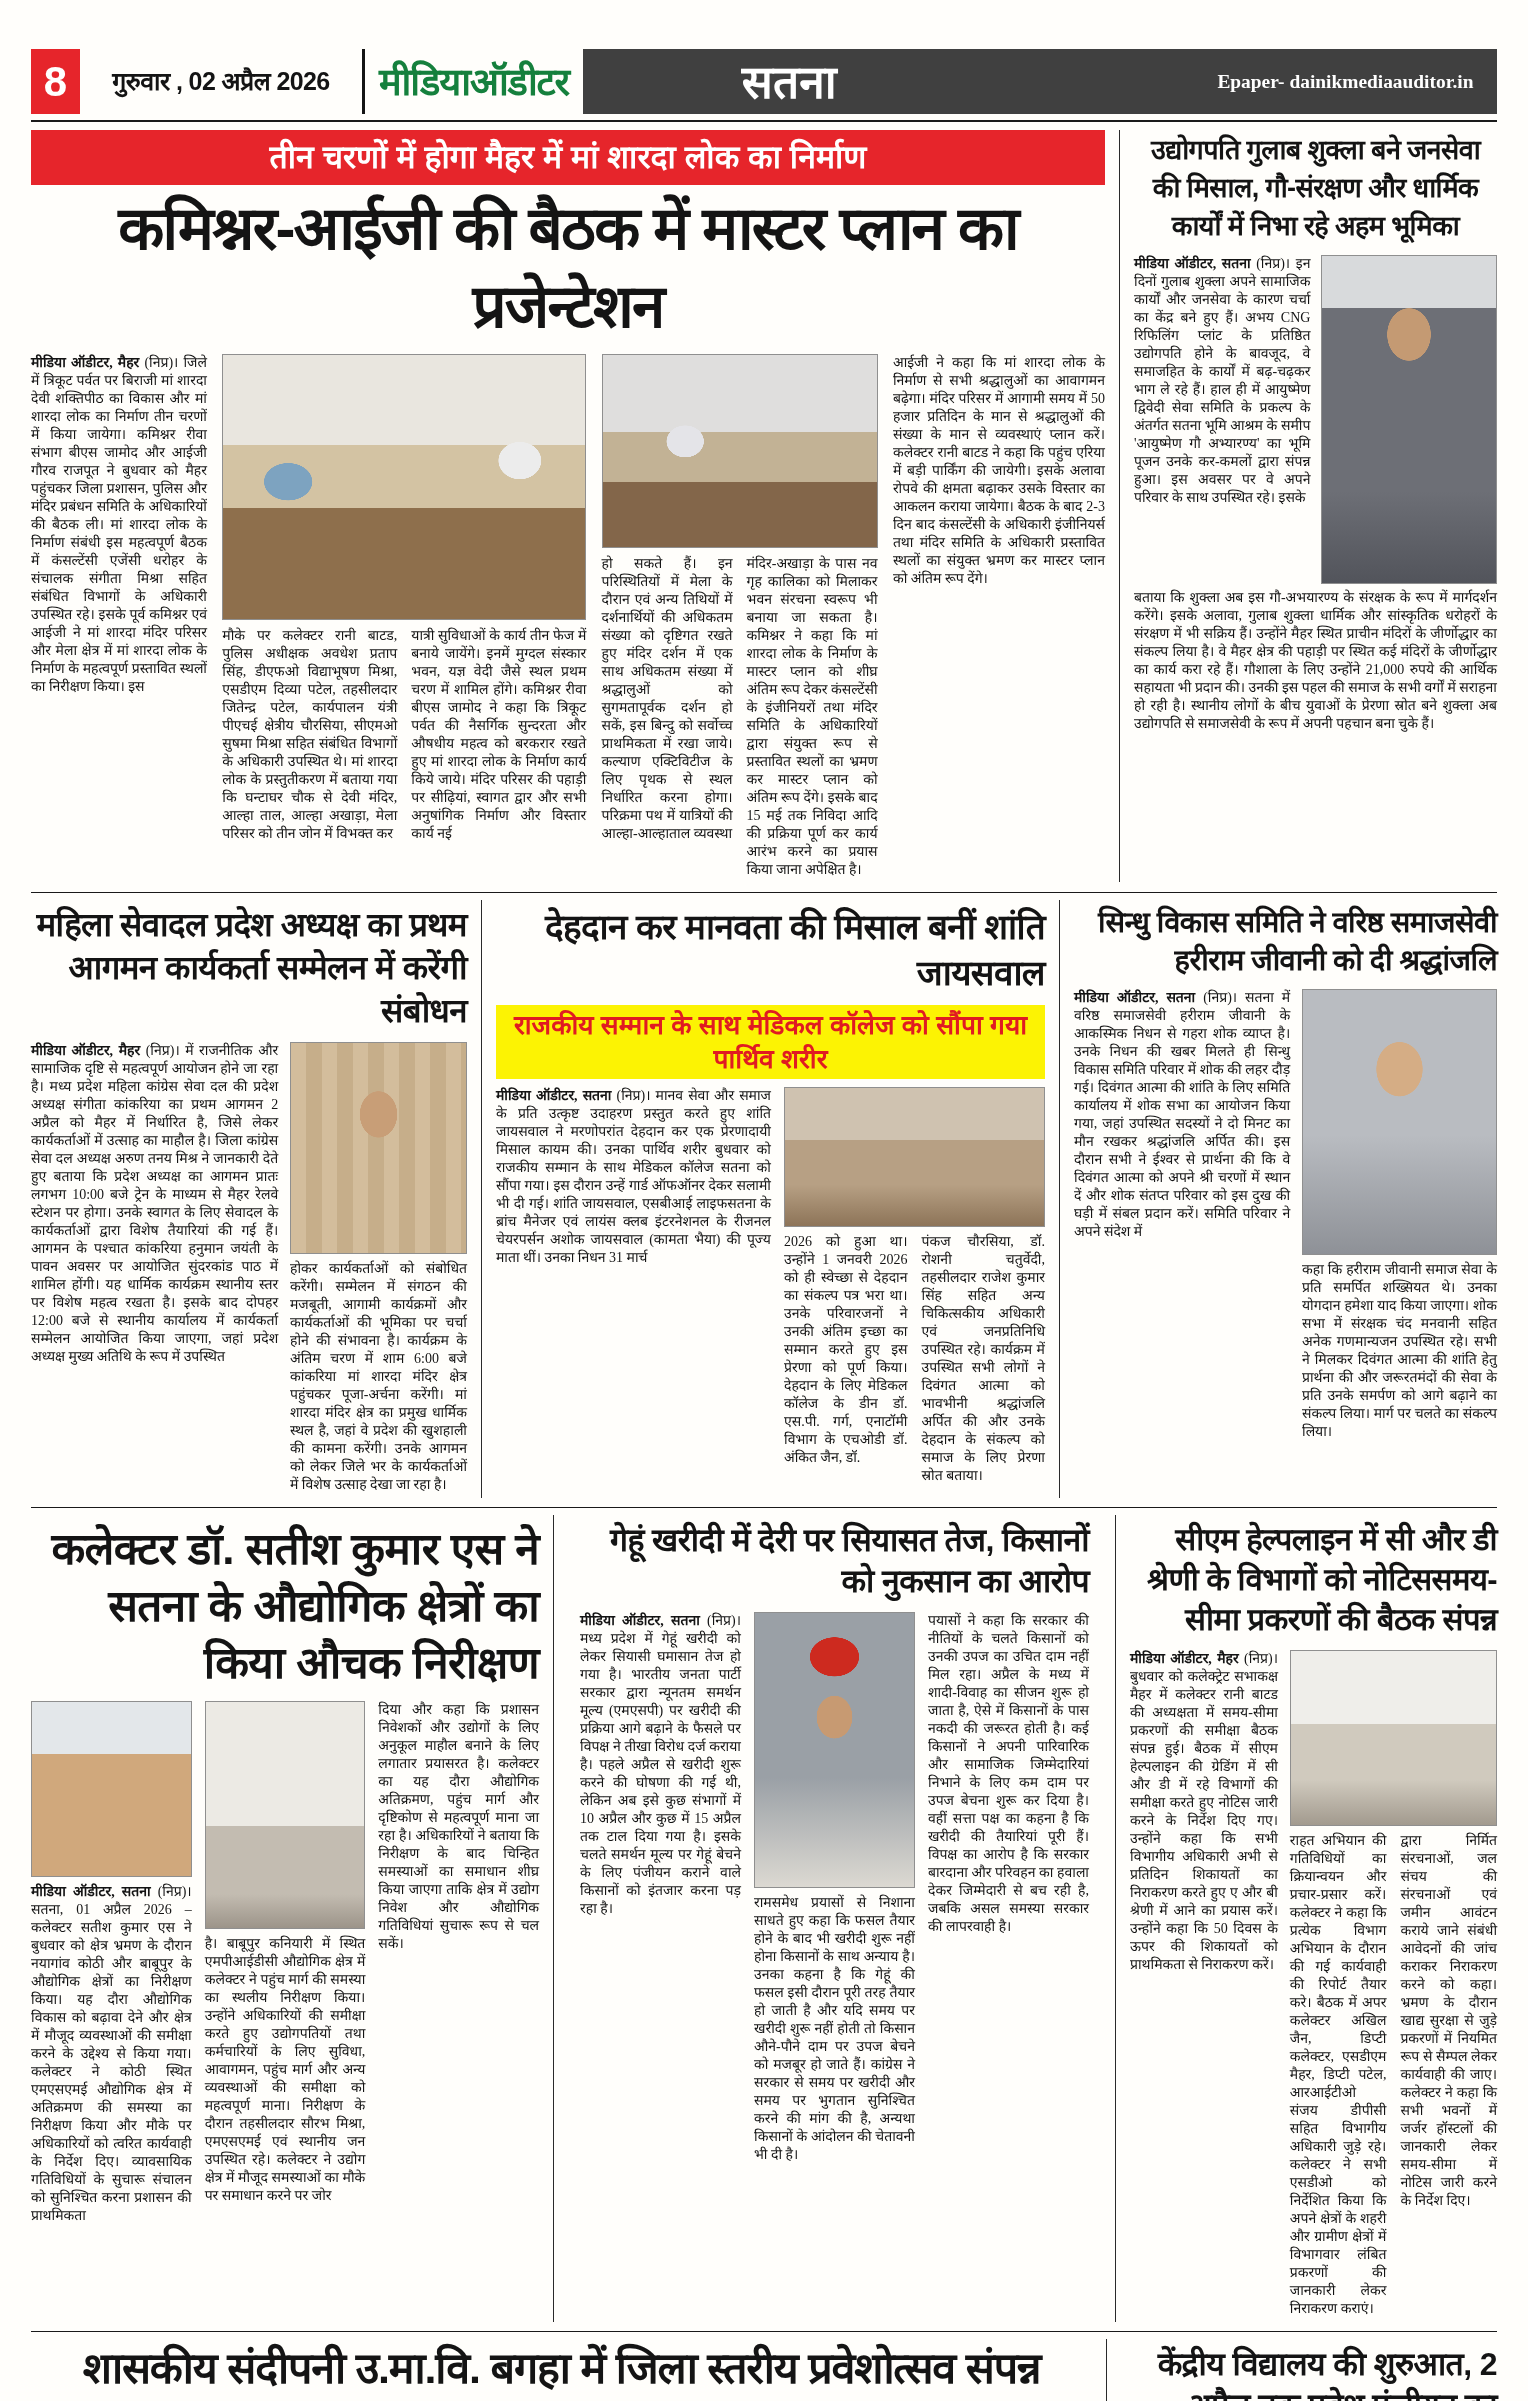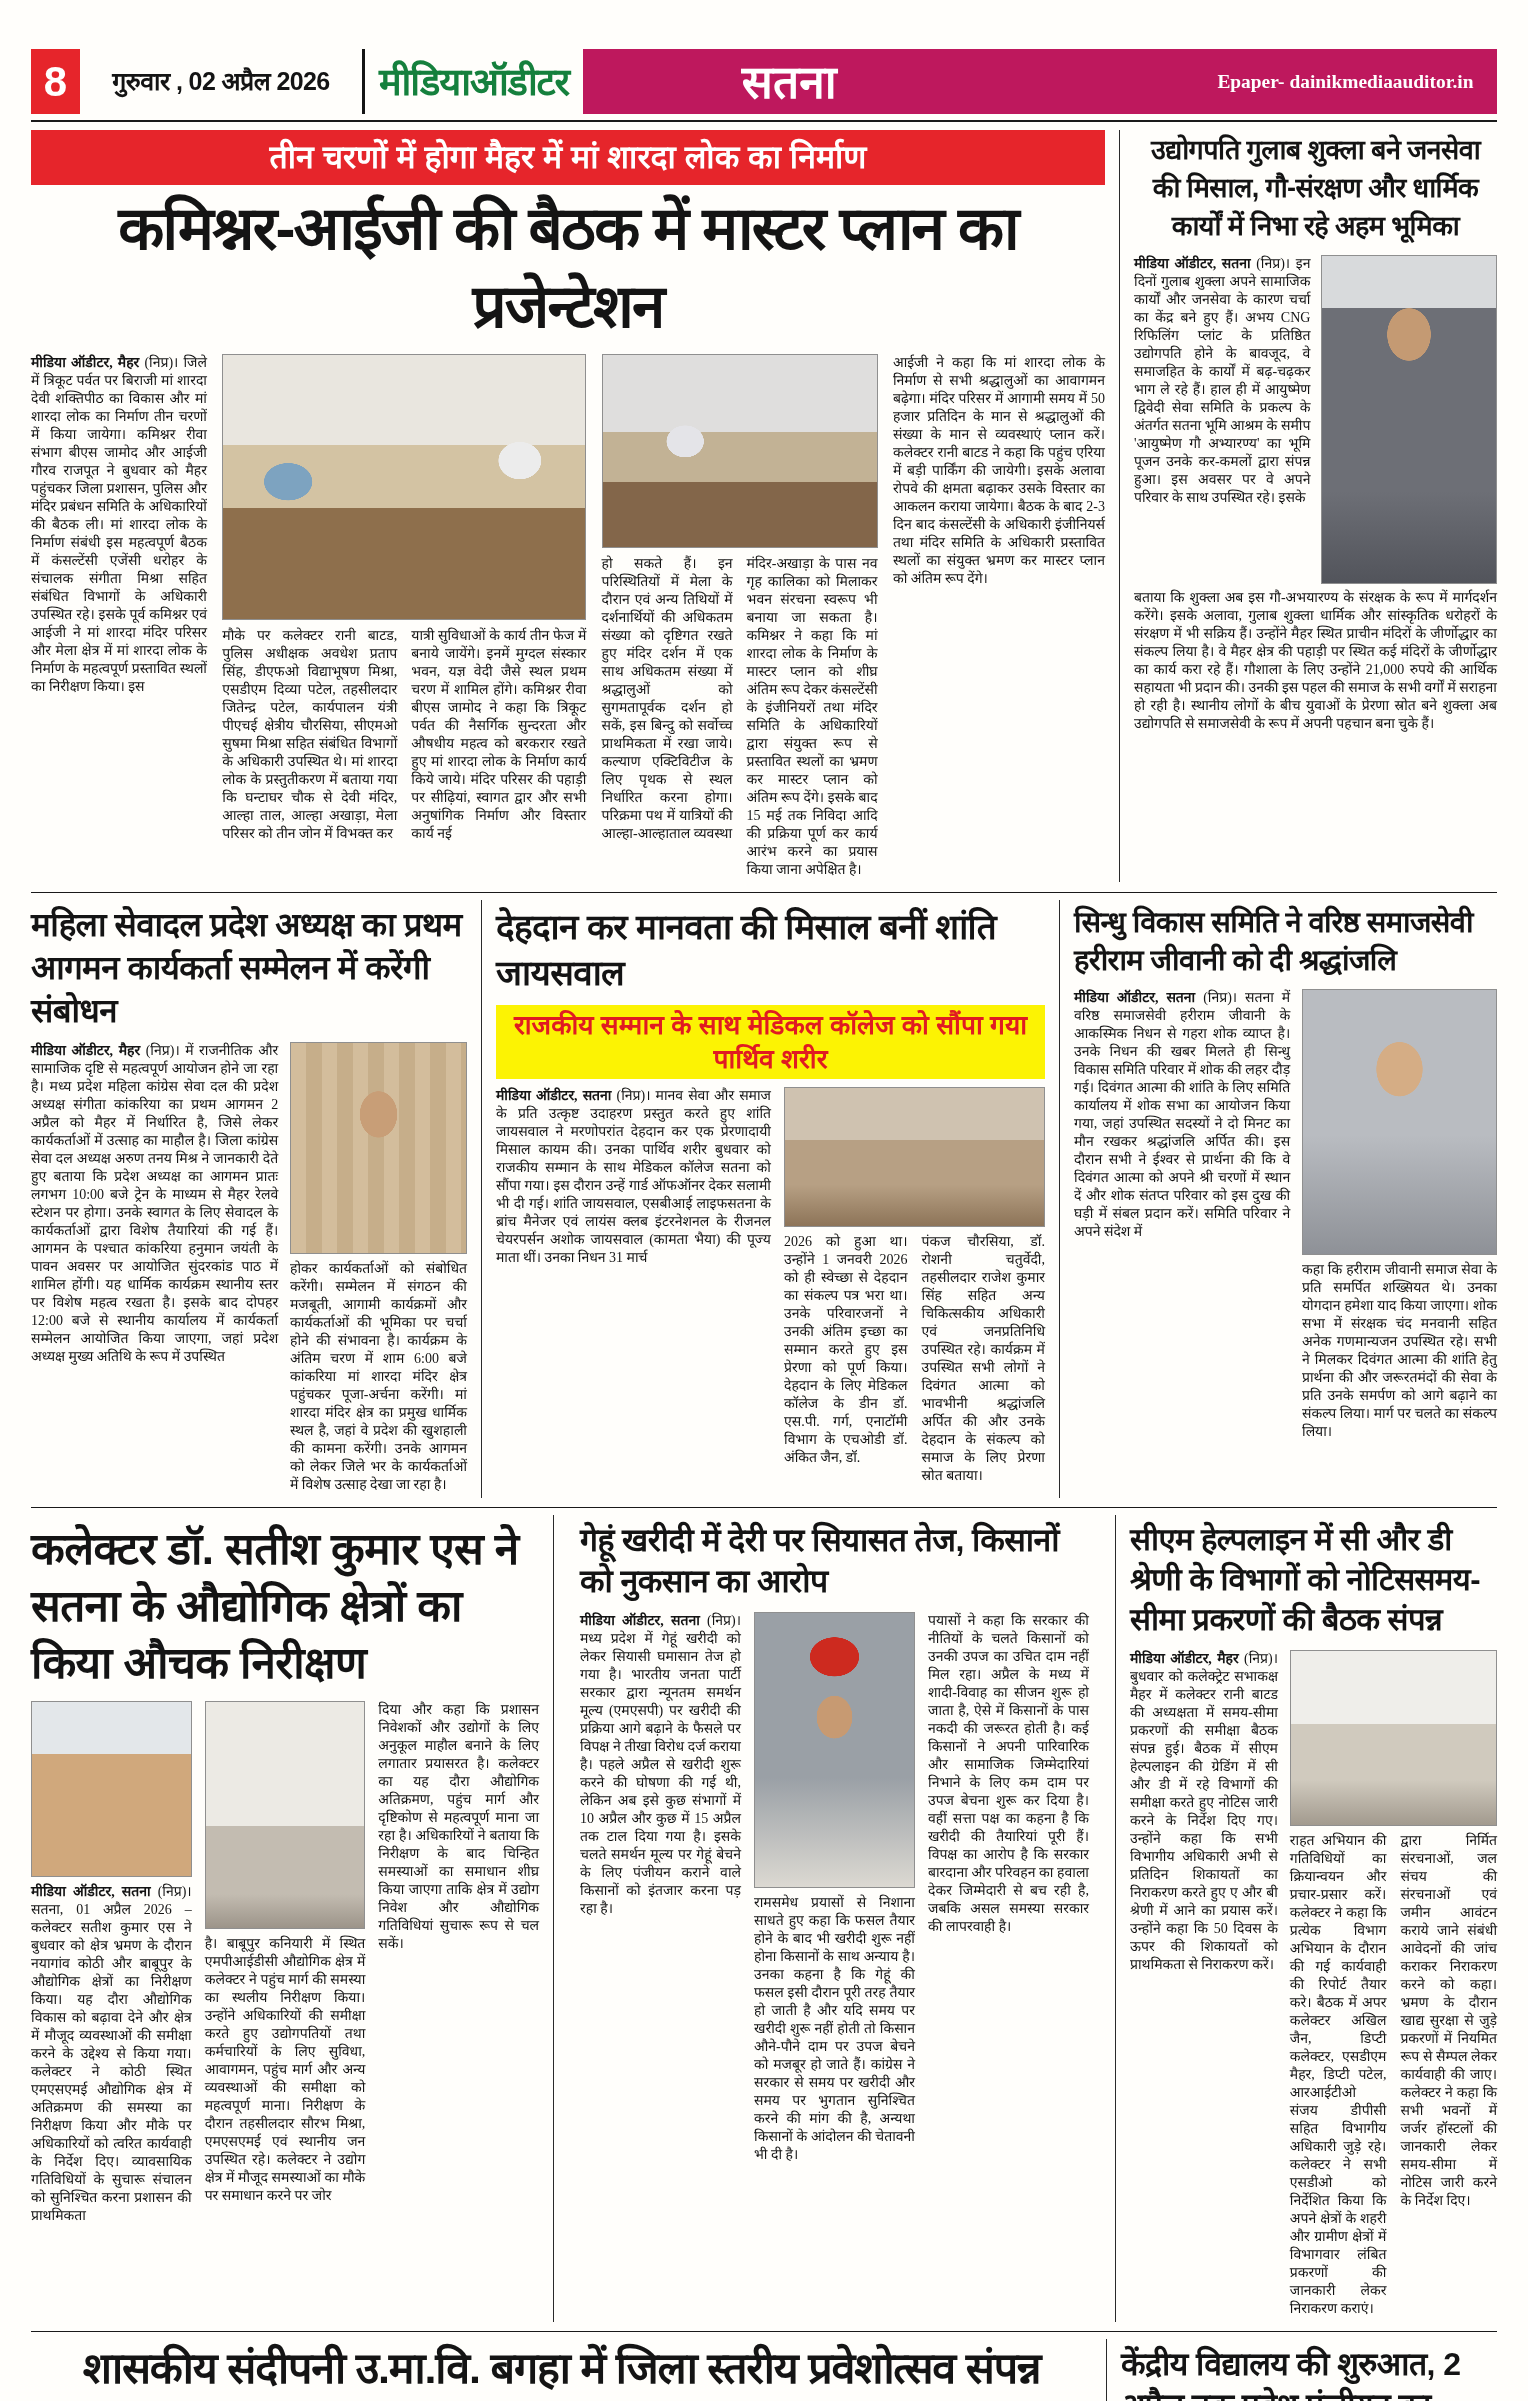--- a/index.html
+++ b/index.html
@@ -8,38 +8,38 @@
         font-family:"Liberation Serif",serif;color:#141414;}
   
   .hdr{display:flex;align-items:stretch;height:65px;}
   .pageno{width:49px;background:#e6252b;color:#fff;display:flex;align-items:center;justify-content:center;
           font:800 42px/1 "Liberation Sans",sans-serif;}
   .dt{width:282px;display:flex;align-items:center;justify-content:center;
       font:700 25px/1 "Liberation Sans",sans-serif;letter-spacing:-0.6px;}
   .vbar{width:2.9px;background:#141414;}
   .mast{color:#15803d;display:flex;align-items:center;padding:0 14px;
         font:900 38px/1 "Liberation Sans",sans-serif;letter-spacing:-1.2px;}
-  .band{flex:1;background:#be185d;color:#fff;display:flex;align-items:center;}
+  .band{flex:1;background:#404040;color:#fff;display:flex;align-items:center;}
   .ed{font:900 46px/1 "Liberation Sans",sans-serif;margin-left:159px;}
   .ep{margin-left:auto;margin-right:23.5px;font:700 19.4px/1 "Liberation Serif",serif;}
   .hline1{border-top:2.4px solid #1a1a1a;margin-top:5.9px;}
   
   .hsec{border-top:1.8px solid #1a1a1a;margin:9.4px 0 7px;}
   .bt{font-size:14px;line-height:18px;text-align:justify;margin:0 0 3.5px;}
   .by{font-weight:bold;}
   .duo{display:flex;gap:14px;} .duo>*{flex:1;min-width:0;}
   .trio{display:flex;gap:13px;} .trio>*{flex:1;min-width:0;}
   .ph{border:0.6px solid #8f8f8f;box-sizing:border-box;flex:none;}
   .vsep{border-left:1.8px solid #2a2a2a;}
   
   .kicker{background:#e6252b;color:#fff;text-align:center;padding:8.2px 0;
           font:800 32px/1.2 "Liberation Sans",sans-serif;}
   .head-xl{font:900 60px/1.3 "Liberation Sans",sans-serif;letter-spacing:-1.8px;
            text-align:center;margin:4.7px 0 8.2px;}
-  .h-md{font:800 33px/1.3 "Liberation Sans",sans-serif;text-align:left;margin:4.7px 0 9.4px;letter-spacing:-0.6px;}
+  .h-md{font:800 33px/1.3 "Liberation Sans",sans-serif;text-align:right;margin:4.7px 0 9.4px;letter-spacing:-0.6px;}
   .h-sm{font:800 27px/1.4 "Liberation Sans",sans-serif;text-align:center;margin:2.4px 0 9.4px;letter-spacing:-0.6px;}
   .h-xl2{font:800 43px/1.25 "Liberation Sans",sans-serif;text-align:center;margin:3.5px 0 10.6px;letter-spacing:-1.2px;}
   .sub{background:#fcf303;color:#e01b22;text-align:center;padding:2.9px 5.9px;margin:0 0 8.2px;
        font:800 26.4px/1.3 "Liberation Sans",sans-serif;}
   
   .s1{display:flex;margin-top:8.2px;}
   .s1-left{width:1074px;flex:none;}
   .mainbody{display:flex;gap:15.3px;margin-top:2.4px;}
   .mc1{width:176px;flex:none;}
   .mc23{width:364px;flex:none;display:flex;flex-direction:column;gap:7px;}

